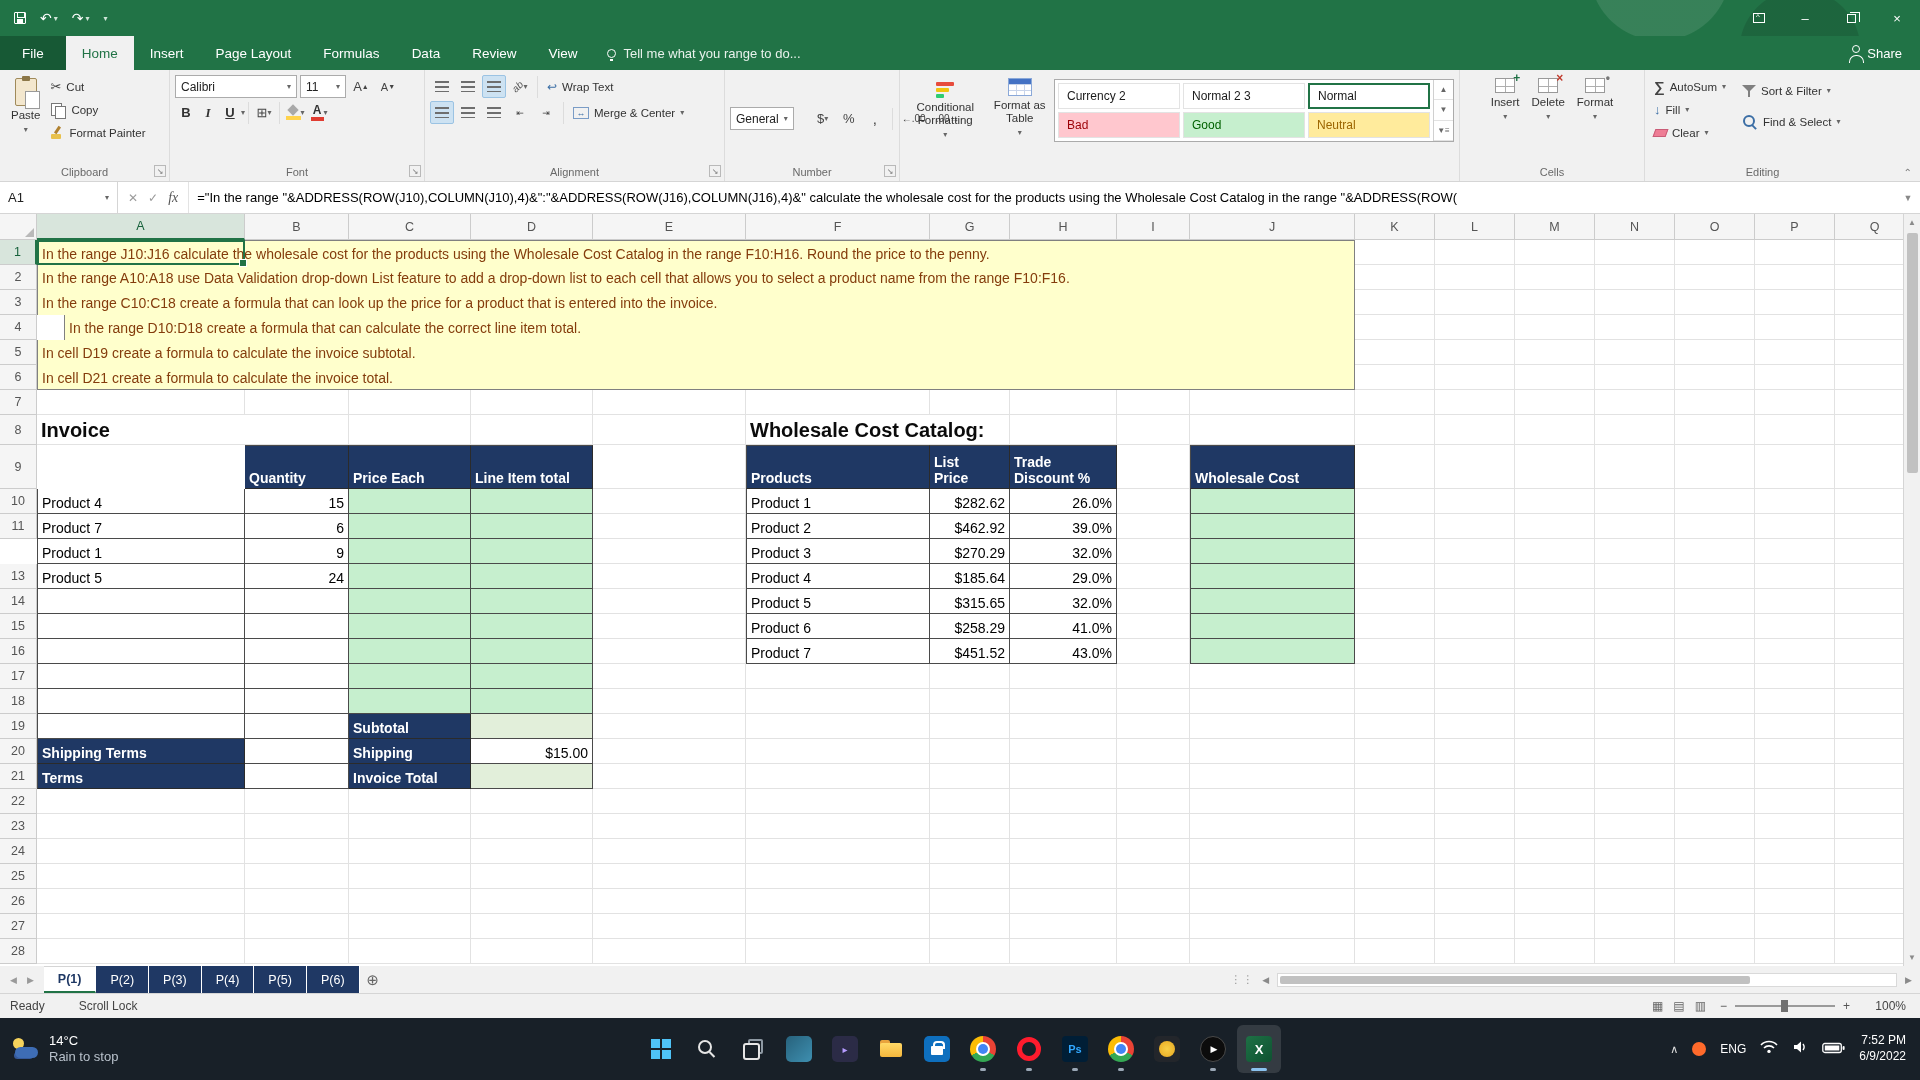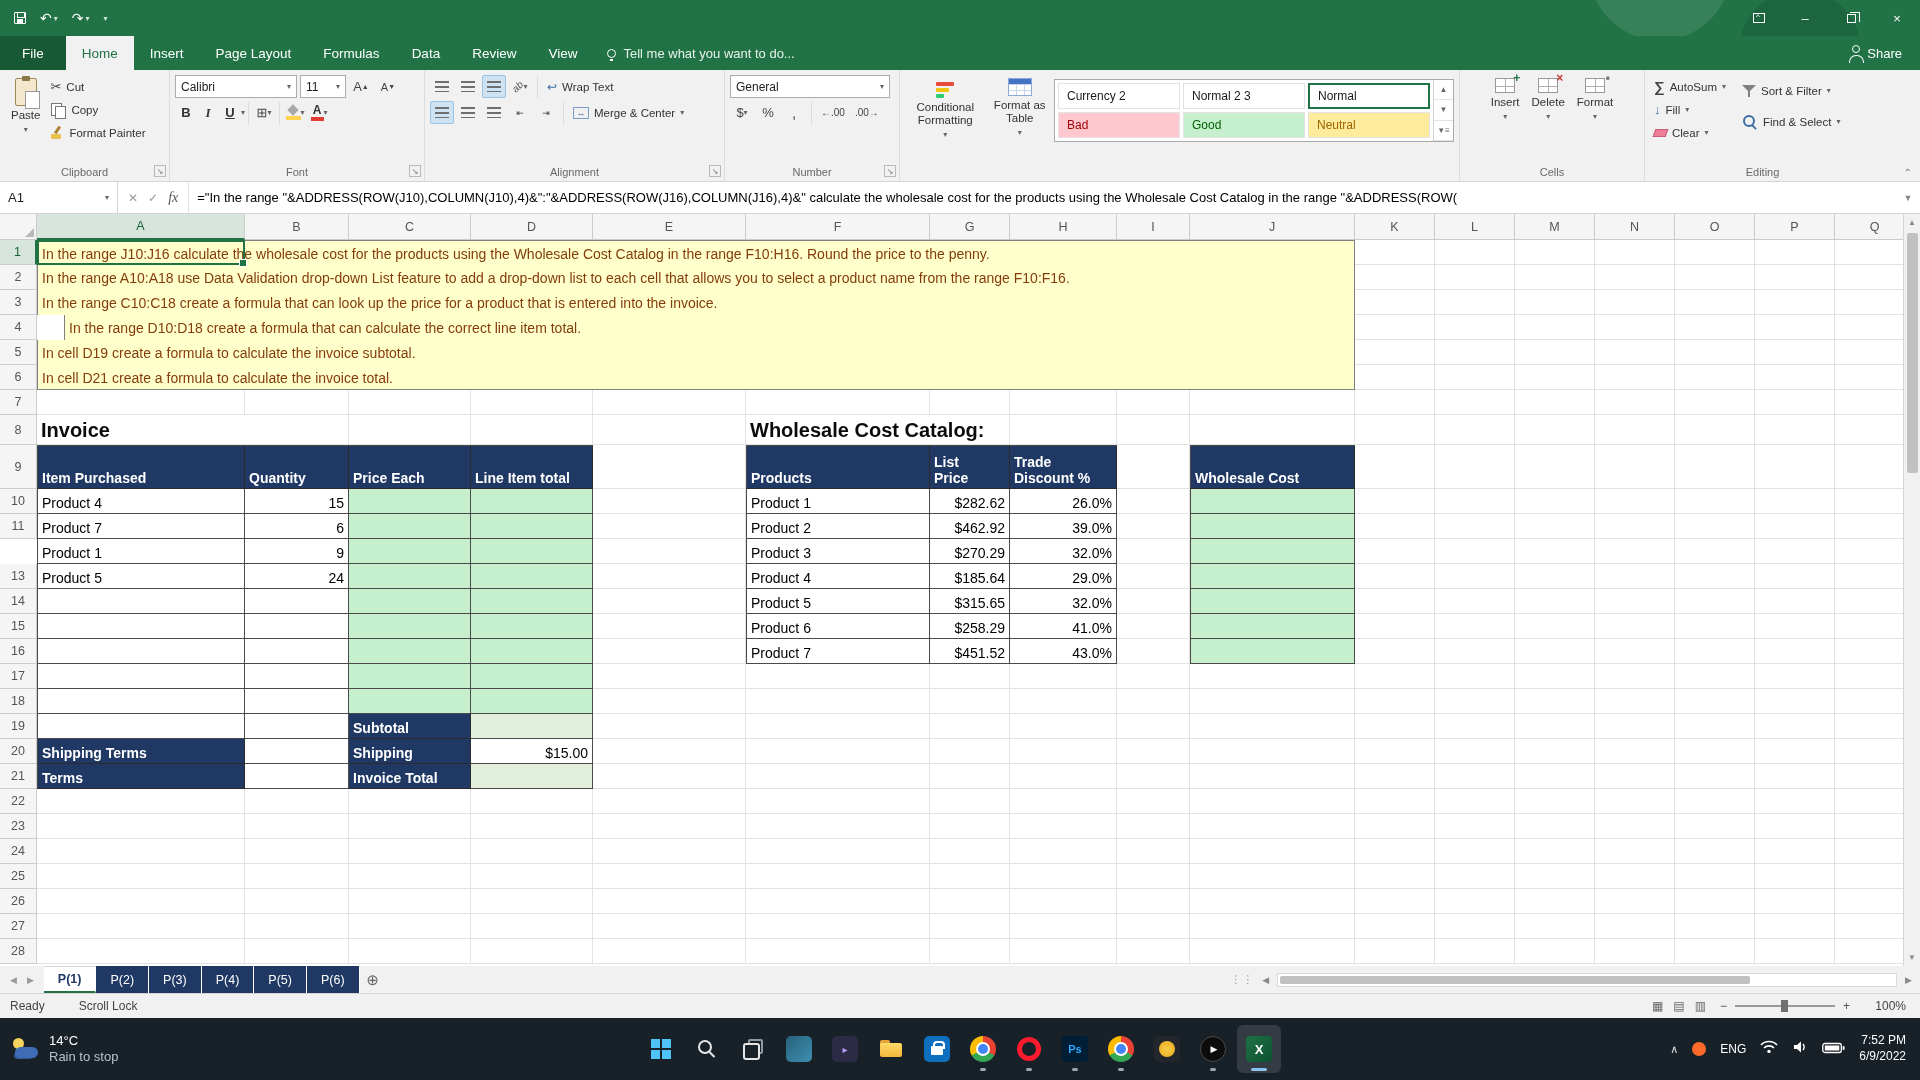--- a/index.html
+++ b/index.html
@@ -247,21 +247,21 @@
         <div class="rtab active">Home</div>
         <div class="rtab">Insert</div>
         <div class="rtab">Page Layout</div>
         <div class="rtab">Formulas</div>
         <div class="rtab">Data</div>
         <div class="rtab">Review</div>
         <div class="rtab">View</div>
       </div>
     <div class="tellme">
       <span class="ico-bulb"></span>
-      <span>Tell me what you want to do...</span>
+      <span>Tell me what you range to do...</span>
     </div>
     <div class="share-btn">
       <span class="ico-person"></span>
       <span>Share</span>
     </div>
   </div>
 
   <div class="ribbon">
 
     <div class="group" style="width:170px">
@@ -366,21 +366,21 @@
               <span>Merge &amp; Center</span>
               <span class="caret">▾</span>
             </div>
         </div>
       </div>
       <div class="group-label">Alignment</div>
       <span class="launcher">↘</span>
     </div>
 
     <div class="group" style="width:175px">
-      <div class="group-body" style="flex-direction:column;align-items:flex-start;gap:3px;padding-top:2px">
+      <div class="group-body" style="flex-direction:row;align-items:center;gap:17px;padding-top:2px">
         <div class="combo" style="width:160px">
             <span>General</span>
             <span class="caret">▾</span>
           </div>
         <div style="display:flex;align-items:center;gap:2px">
           <div class="iconbtn">$<span class="caret">▾</span></div>
           <div class="iconbtn">%</div>
           <div class="iconbtn" style="font-size:15px">,</div>
           <span class="vr"></span>
           <div class="decbtn">←.00</div>
@@ -627,21 +627,20 @@
         <div class="cell" style="grid-area: 9 / 9;"></div>
         <div class="cell" style="grid-area: 9 / 10;"></div>
         <div class="cell" style="grid-area: 9 / 11;"></div>
         <div class="cell" style="grid-area: 9 / 12;"></div>
         <div class="cell" style="grid-area: 9 / 13;"></div>
         <div class="cell" style="grid-area: 9 / 14;"></div>
         <div class="cell" style="grid-area: 9 / 15;"></div>
         <div class="cell" style="grid-area: 9 / 16;"></div>
         <div class="cell" style="grid-area: 9 / 17;"></div>
         <div class="cell" style="grid-area: 9 / 18;"></div>
-        <div class="cell nv bt bl" style="grid-area: 10 / 2;">Item Purchased</div>
         <div class="cell nv bt" style="grid-area: 10 / 3;">Quantity</div>
         <div class="cell nv bt" style="grid-area: 10 / 4;">Price Each</div>
         <div class="cell nv bt" style="grid-area: 10 / 5;">Line Item total</div>
         <div class="cell" style="grid-area: 10 / 6;"></div>
         <div class="cell nv bt bl" style="grid-area: 10 / 7;">Products</div>
         <div class="cell nv bt wrap" style="grid-area: 10 / 8;">List
 Price</div>
         <div class="cell nv bt wrap" style="grid-area: 10 / 9;">Trade
 Discount %</div>
         <div class="cell" style="grid-area: 10 / 10;"></div>

